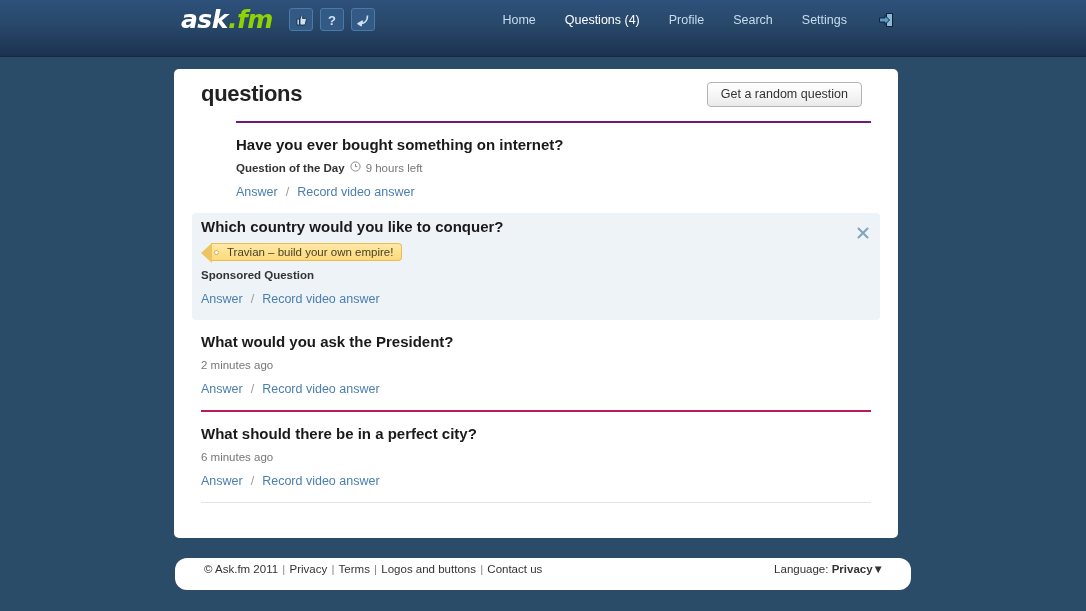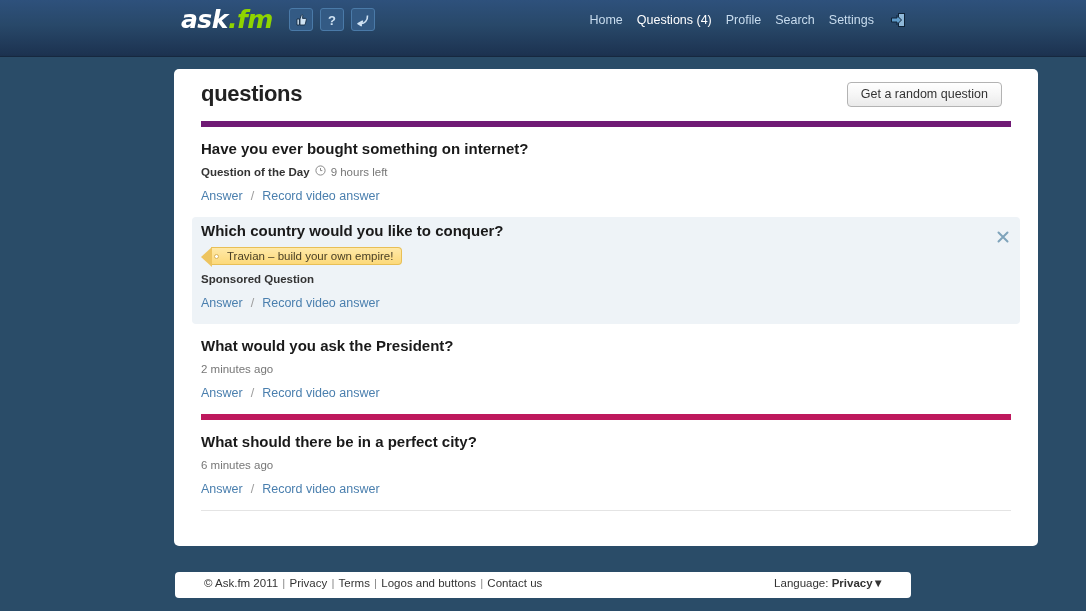--- a/index.html
+++ b/index.html
@@ -61,25 +61,25 @@
     box-sizing: border-box;
     display: flex;
     align-items: center;
     justify-content: center;
     cursor: pointer;
   }
   .icon-btn svg { display: block; }
 
   .nav {
     position: absolute;
-    right: 6px;
+    right: 18px;
     top: 13px;
     display: flex;
     align-items: center;
-    gap: 14px;
+    gap: 29px;
     white-space: nowrap;
   }
   .nav a {
     color: #c8dcee;
     text-decoration: none;
     font-size: 12.5px;
     line-height: 15px;
     cursor: pointer;
   }
   .nav a.active { color: #ffffff; }
@@ -97,21 +97,21 @@
     width: 740px;
     margin: 0 auto;
     padding-top: 12px;
     box-sizing: border-box;
   }
   .card {
     background: #ffffff;
     border-radius: 5px;
     padding: 0 27px;
     box-sizing: border-box;
-    width: 864px;
+    width: 724px;
     margin-left: 1px;
   }
   .card-head {
     position: relative;
     height: 52px;
   }
   .page-title {
     position: absolute;
     left: 0;
     top: 12px;
@@ -135,24 +135,24 @@
     cursor: pointer;
     line-height: 23px;
   }
 
   
   .qlist { padding-bottom: 35px; }
 
   .qitem {
     position: relative;
     padding: 12px 0 13px 0;
-    border-top: 6px solid #be185d;
-    box-sizing: border-box;
-  }
-  .qitem.first { border-top: 6px solid #701a75; }
+    border-top: 2px solid #be185d;
+    box-sizing: border-box;
+  }
+  .qitem.first { border-top: 2px solid #701a75; margin-left: 35px; }
   .qitem.sponsored {
     background: #eef3f7;
     border-top: none;
     border-radius: 4px;
     margin: 0 -9px;
     padding: 4px 9px 13px 9px;
   }
   .qitem.after-sponsored { border-top: none; }
 
   .qtext {
@@ -245,24 +245,24 @@
   }
 
   .list-bottom-rule {
     border-top: 1px solid #e4e4e4;
     height: 0;
   }
 
   
   .footer {
     width: 736px;
-    margin: 26px auto 0 auto;
+    margin: 20px auto 0 auto;
     background: #ffffff;
-    border-radius: 4px;
-    height: 26px;
+    border-radius: 12px;
+    height: 32px;
     position: relative;
     box-sizing: border-box;
   }
   .footer-left {
     position: absolute;
     left: 29px;
     top: 5px;
     font-size: 11.5px;
     color: #333;
     white-space: nowrap;

